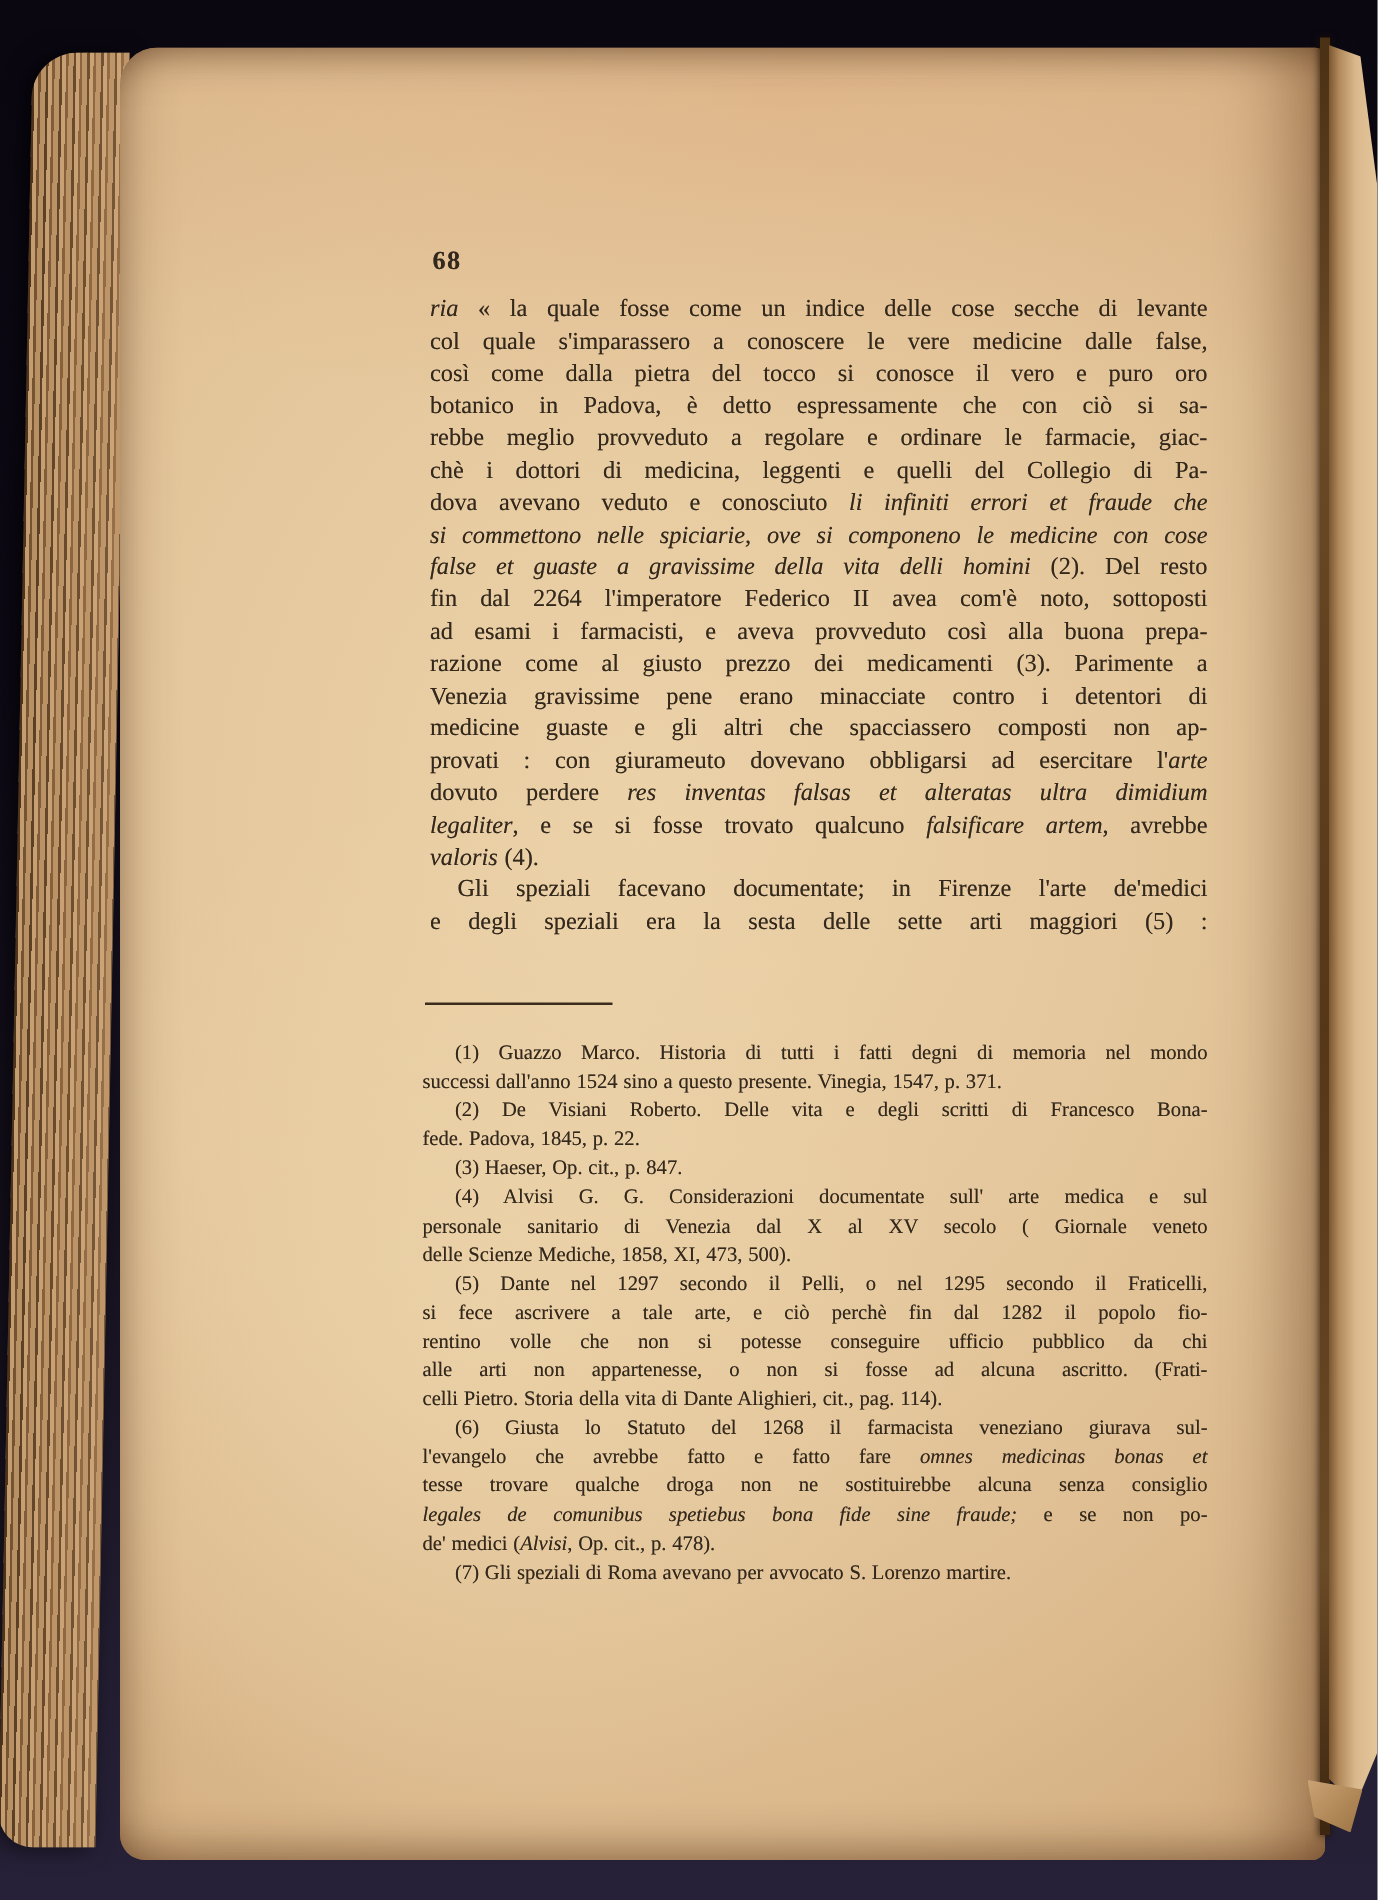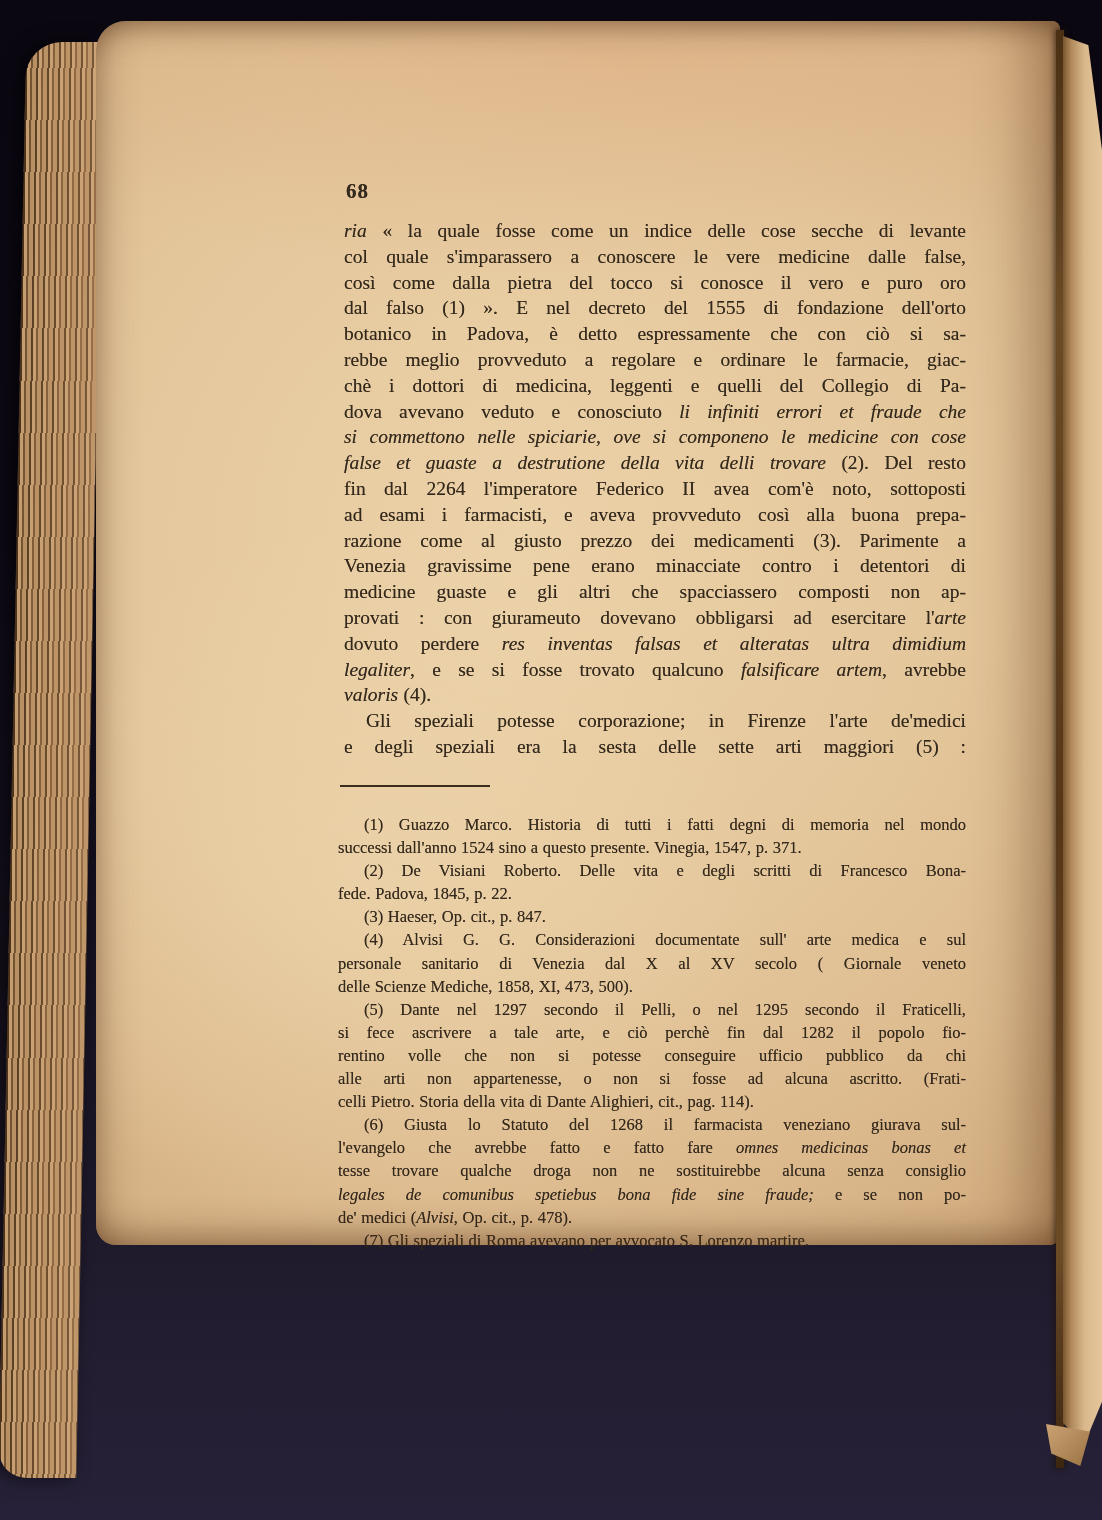--- a/index.html
+++ b/index.html
@@ -15,21 +15,21 @@
     background:
       repeating-linear-gradient(90deg,
         rgba(60,38,18,.55) 0 2px, rgba(205,165,120,.9) 2px 5px,
         rgba(120,85,50,.6) 5px 7px, rgba(190,150,105,.9) 7px 11px),
       linear-gradient(90deg,#5d4022 0%,#8a6740 18%,#a98050 55%,#c29a6c 100%);
     box-shadow:-6px 0 18px rgba(0,0,0,.6);
     transform:skewX(-1.1deg);transform-origin:top center;
   }
   
   .page{
-    position:absolute;left:96px;top:21px;width:964px;height:1224px;
+    position:absolute;left:96px;top:38px;width:964px;height:1450px;
     border-radius:30px 8px 10px 20px;
     background:
       radial-gradient(75% 18% at 55% 3%, rgba(215,150,105,.28) 0%, rgba(215,150,105,0) 100%),
       radial-gradient(40% 30% at 30% 70%, rgba(245,225,185,.35) 0%, rgba(245,225,185,0) 100%),
       radial-gradient(120% 95% at 44% 42%, #ecd2a9 0%, #e4c69b 38%, #dcba8e 58%, #cda678 80%, #b99066 96%, #ac8258 100%);
   }
   .page::after{
     content:"";position:absolute;inset:0;border-radius:inherit;pointer-events:none;
     box-shadow:
       inset 0 20px 28px -18px rgba(70,40,15,.50),
@@ -82,37 +82,36 @@
 <body>
 
 <div class="fore-edge"></div>
 
 <div class="page">
   <div class="pageno ink">68</div>
   <div class="textblock body-block ink">
       <div class="line"><span class="it">ria</span><span> « la quale fosse come un indice delle cose secche di levante</span></div>
       <div class="line"><span>col quale s'imparassero a conoscere le vere medicine dalle false,</span></div>
       <div class="line"><span>così come dalla pietra del tocco si conosce il vero e puro oro</span></div>
-      <div class="line"><span>dal falso (1) ». E nel decreto del 1555 di fondazione dell'orto</span></div>
       <div class="line"><span>botanico in Padova, è detto espressamente che con ciò si sa-</span></div>
       <div class="line"><span>rebbe meglio provveduto a regolare e ordinare le farmacie, giac-</span></div>
       <div class="line"><span>chè i dottori di medicina, leggenti e quelli del Collegio di Pa-</span></div>
       <div class="line"><span>dova avevano veduto e conosciuto </span><span class="it">li infiniti errori et fraude che</span></div>
       <div class="line"><span class="it">si commettono nelle spiciarie, ove si componeno le medicine con cose</span></div>
-      <div class="line"><span class="it">false et guaste a destrutione della vita delli trovare</span><span> (2). Del resto</span></div>
+      <div class="line"><span class="it">false et guaste a gravissime della vita delli homini</span><span> (2). Del resto</span></div>
       <div class="line"><span>fin dal 2264 l'imperatore Federico II avea com'è noto, sottoposti</span></div>
       <div class="line"><span>ad esami i farmacisti, e aveva provveduto così alla buona prepa-</span></div>
       <div class="line"><span>razione come al giusto prezzo dei medicamenti (3). Parimente a</span></div>
       <div class="line"><span>Venezia gravissime pene erano minacciate contro i detentori di</span></div>
       <div class="line"><span>medicine guaste e gli altri che spacciassero composti non ap-</span></div>
       <div class="line"><span>provati : con giurameuto dovevano obbligarsi ad esercitare l'</span><span class="it">arte</span></div>
       <div class="line"><span>dovuto perdere </span><span class="it">res inventas falsas et alteratas ultra dimidium</span></div>
       <div class="line"><span class="it">legaliter</span><span>, e se si fosse trovato qualcuno </span><span class="it">falsificare artem</span><span>, avrebbe</span></div>
       <div class="line last"><span class="it">valoris</span><span> (4).</span></div>
-      <div class="line indent"><span>Gli speziali potesse corporazione; in Firenze l'arte de'medici</span></div>
+      <div class="line indent"><span>Gli speziali facevano documentate; in Firenze l'arte de'medici</span></div>
       <div class="line"><span>e degli speziali era la sesta delle sette arti maggiori (5) :</span></div>
     </div>
   <div class="footsep"></div>
   <div class="textblock foot-block ink">
       <div class="line indent"><span>(1) Guazzo Marco. Historia di tutti i fatti degni di memoria nel mondo</span></div>
       <div class="line last"><span>successi dall'anno 1524 sino a questo presente. Vinegia, 1547, p. 371.</span></div>
       <div class="line indent"><span>(2) De Visiani Roberto. Delle vita e degli scritti di Francesco Bona-</span></div>
       <div class="line last"><span>fede. Padova, 1845, p. 22.</span></div>
       <div class="line indent last"><span>(3) Haeser, Op. cit., p. 847.</span></div>
       <div class="line indent"><span>(4) Alvisi G. G. Considerazioni documentate sull' arte medica e sul</span></div>

